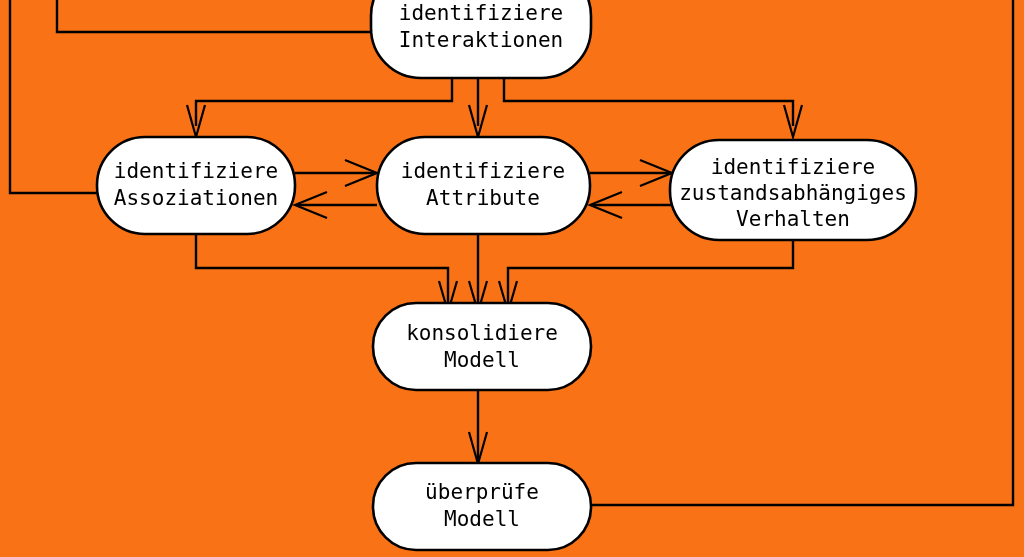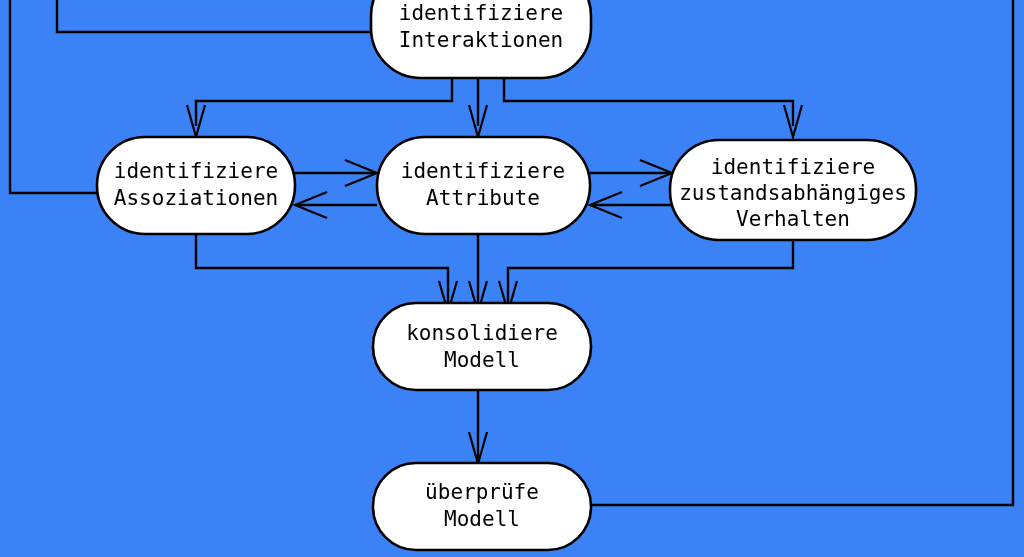--- a/index.html
+++ b/index.html
@@ -4,21 +4,21 @@
 <style>
   html, body {
     margin: 0;
     padding: 0;
     background: #ffffff;
   }
   #diagram-root {
     position: relative;
     width: 1024px;
     height: 557px;
-    background: #3b82f6;
+    background: #f97316;
     overflow: hidden;
     font-family: "DejaVu Sans Mono", "Liberation Mono", monospace;
   }
   #flow-svg {
     position: absolute;
     top: 0;
     left: 0;
     width: 1024px;
     height: 557px;
     display: block;

